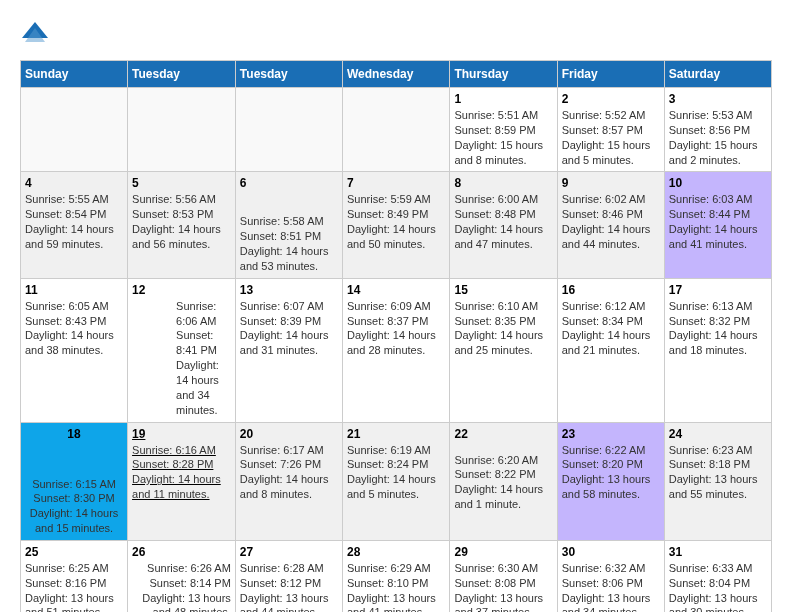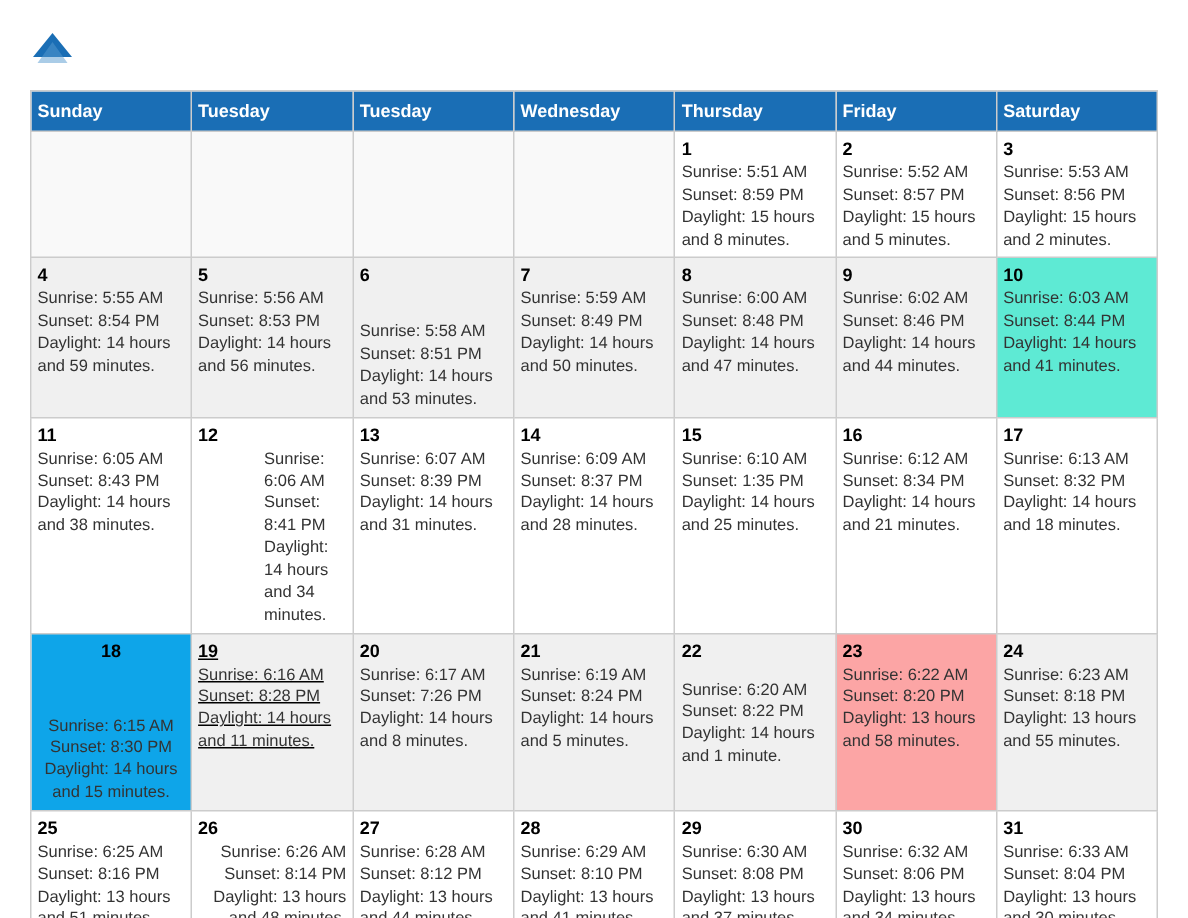--- a/index.html
+++ b/index.html
@@ -186,21 +186,21 @@
 Daylight: 14 hours
 and 47 minutes.</div>
         </td>
         <td style="background: rgb(240, 240, 240);">
           <span class="day-number">9</span>
           <div class="day-info" style="white-space: pre-line;">Sunrise: 6:02 AM
 Sunset: 8:46 PM
 Daylight: 14 hours
 and 44 minutes.</div>
         </td>
-        <td style="background: #5eead4; margin-top: 29px;">
+        <td style="background: #c4b5fd; margin-top: 29px;">
           <span class="day-number">10</span>
           <div class="day-info" style="white-space: pre-line;">Sunrise: 6:03 AM
 Sunset: 8:44 PM
 Daylight: 14 hours
 and 41 minutes.</div>
         </td>
       </tr>
       <tr>
         <td>
           <span class="day-number">11</span>
@@ -226,21 +226,21 @@
         <td>
           <span class="day-number">14</span>
           <div class="day-info" style="white-space: pre-line;">Sunrise: 6:09 AM
 Sunset: 8:37 PM
 Daylight: 14 hours
 and 28 minutes.</div>
         </td>
         <td>
           <span class="day-number">15</span>
           <div class="day-info" style="white-space: pre-line;">Sunrise: 6:10 AM
-Sunset: 1:35 PM
+Sunset: 8:35 PM
 Daylight: 14 hours
 and 25 minutes.</div>
         </td>
         <td>
           <span class="day-number">16</span>
           <div class="day-info" style="white-space: pre-line;">Sunrise: 6:12 AM
 Sunset: 8:34 PM
 Daylight: 14 hours
 and 21 minutes.</div>
         </td>
@@ -281,21 +281,21 @@
 Daylight: 14 hours
 and 5 minutes.</div>
         </td>
         <td style="background: rgb(240, 240, 240);">
           <span class="day-number">22</span>
           <div class="day-info" style="white-space: pre-line; margin-top: 12px;">Sunrise: 6:20 AM
 Sunset: 8:22 PM
 Daylight: 14 hours
 and 1 minute.</div>
         </td>
-        <td style="background: #fca5a5;">
+        <td style="background: #c4b5fd;">
           <span class="day-number">23</span>
           <div class="day-info" style="white-space: pre-line;">Sunrise: 6:22 AM
 Sunset: 8:20 PM
 Daylight: 13 hours
 and 58 minutes.</div>
         </td>
         <td style="background: rgb(240, 240, 240);">
           <span class="day-number">24</span>
           <div class="day-info" style="white-space: pre-line;">Sunrise: 6:23 AM
 Sunset: 8:18 PM

